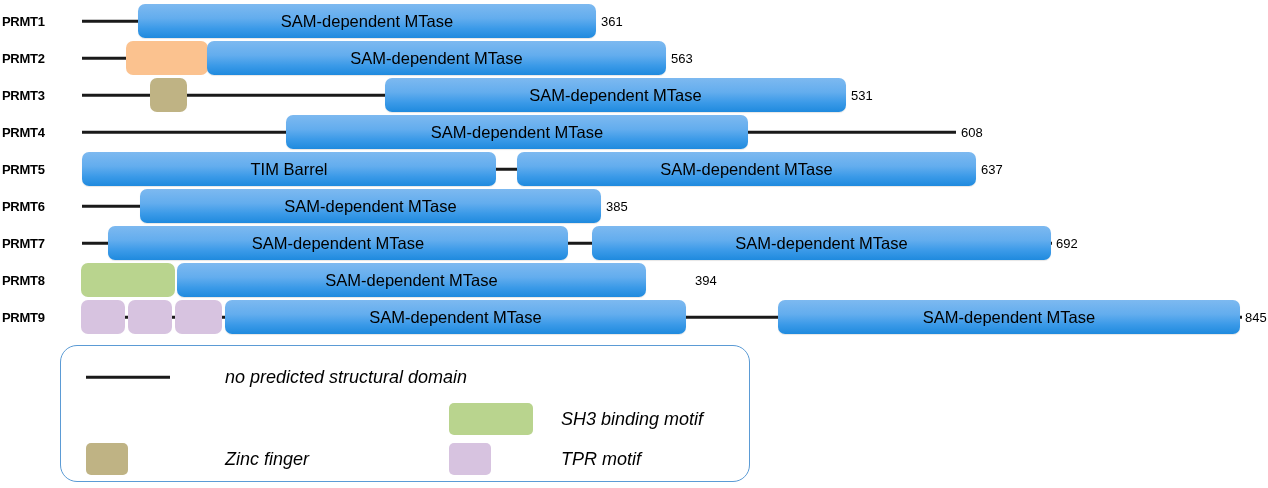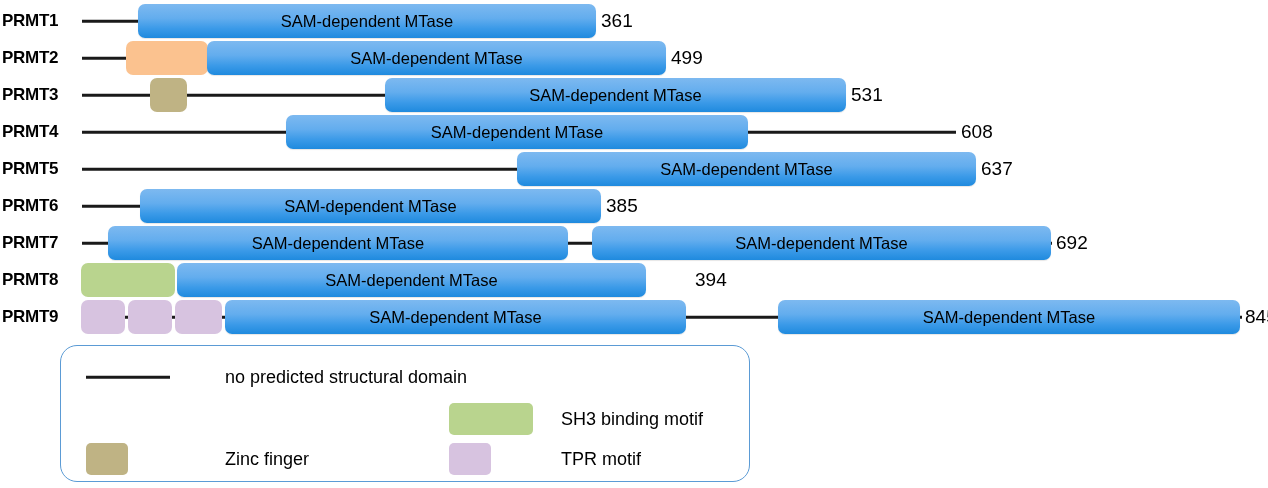--- a/index.html
+++ b/index.html
@@ -10,21 +10,21 @@
     font-family:"Liberation Sans", sans-serif;
     overflow:hidden;
     position:relative;
   }
   #diagram{position:absolute;left:0;top:0;width:1268px;height:488px;}
 
   .row{position:absolute;left:0;width:1268px;height:38px;}
   .prot-label{
     position:absolute;left:2px;top:50%;transform:translateY(-50%);
     width:74px;text-align:left;
-    font-size:17px;font-weight:bold;color:#000000;
+    font-size:13px;font-weight:bold;color:#000000;
     letter-spacing:-0.3px;white-space:nowrap;
   }
   .backbone{
     position:absolute;top:50%;transform:translateY(-50%);
     height:2.5px;background:#1a1a1a;
   }
   .seg{
     position:absolute;top:50%;transform:translateY(-50%);
     box-sizing:border-box;
   }
@@ -38,31 +38,31 @@
   }
   .seg.block{
     height:34px;border-radius:7px;
   }
   .seg.sh3{background:#fbc28f;}
   .seg.zinc{background:#bfb384;}
   .seg.sh3bind{background:#b9d48e;}
   .seg.tpr{background:#d7c3e0;}
   .endlabel{
     position:absolute;top:50%;transform:translateY(-50%);
-    font-size:19px;color:#000000;white-space:nowrap;
+    font-size:13px;color:#000000;white-space:nowrap;
   }
 
   
   #legend{
     position:absolute;
     border:1.6px solid #5b9bd5;border-radius:17px;
     background:#ffffff;
     box-sizing:border-box;
   }
-  .lg-row{position:absolute;}
+  .lg-row{position:absolute;font-style:italic;}
   .lg-line{
     position:absolute;height:2.5px;background:#1a1a1a;top:50%;transform:translateY(-50%);
   }
   .lg-swatch{position:absolute;border-radius:5px;top:50%;transform:translateY(-50%);}
   .lg-text{
     position:absolute;top:50%;transform:translateY(-50%);
     font-size:18px;color:#000000;white-space:nowrap;
   }
 </style>
 </head>
@@ -73,38 +73,39 @@
       <div class="prot-label">PRMT1</div>
       <div class="backbone" style="left: 82px; width: 60px;"></div>
       <div class="seg mtase" style="left: 138px; width: 458px;">SAM-dependent MTase</div>
       <div class="endlabel" style="left: 601px;">361</div>
     </div>
     <div class="row" style="top: 39px;">
       <div class="prot-label">PRMT2</div>
       <div class="backbone" style="left: 82px; width: 46px;"></div>
       <div class="seg block sh3" style="left: 126px; width: 82px;"></div>
       <div class="seg mtase" style="left: 207px; width: 459px;">SAM-dependent MTase</div>
-      <div class="endlabel" style="left: 671px;">499</div>
+      <div class="endlabel" style="left: 671px;">563</div>
     </div>
     <div class="row" style="top: 76px;">
       <div class="prot-label">PRMT3</div>
       <div class="backbone" style="left: 82px; width: 305px;"></div>
       <div class="seg block zinc" style="left: 150px; width: 37px;"></div>
       <div class="seg mtase" style="left: 385px; width: 461px;">SAM-dependent MTase</div>
       <div class="endlabel" style="left: 851px;">531</div>
     </div>
     <div class="row" style="top: 113px;">
       <div class="prot-label">PRMT4</div>
       <div class="backbone" style="left: 82px; width: 874px;"></div>
       <div class="seg mtase" style="left: 286px; width: 462px;">SAM-dependent MTase</div>
       <div class="endlabel" style="left: 961px;">608</div>
     </div>
     <div class="row" style="top: 150px;">
       <div class="prot-label">PRMT5</div>
       <div class="backbone" style="left: 82px; width: 894px;"></div>
+      <div class="seg mtase" style="left: 82px; width: 414px;">TIM Barrel</div>
       <div class="seg mtase" style="left: 517px; width: 459px;">SAM-dependent MTase</div>
       <div class="endlabel" style="left: 981px;">637</div>
     </div>
     <div class="row" style="top: 187px;">
       <div class="prot-label">PRMT6</div>
       <div class="backbone" style="left: 82px; width: 60px;"></div>
       <div class="seg mtase" style="left: 140px; width: 461px;">SAM-dependent MTase</div>
       <div class="endlabel" style="left: 606px;">385</div>
     </div>
     <div class="row" style="top: 224px;">

